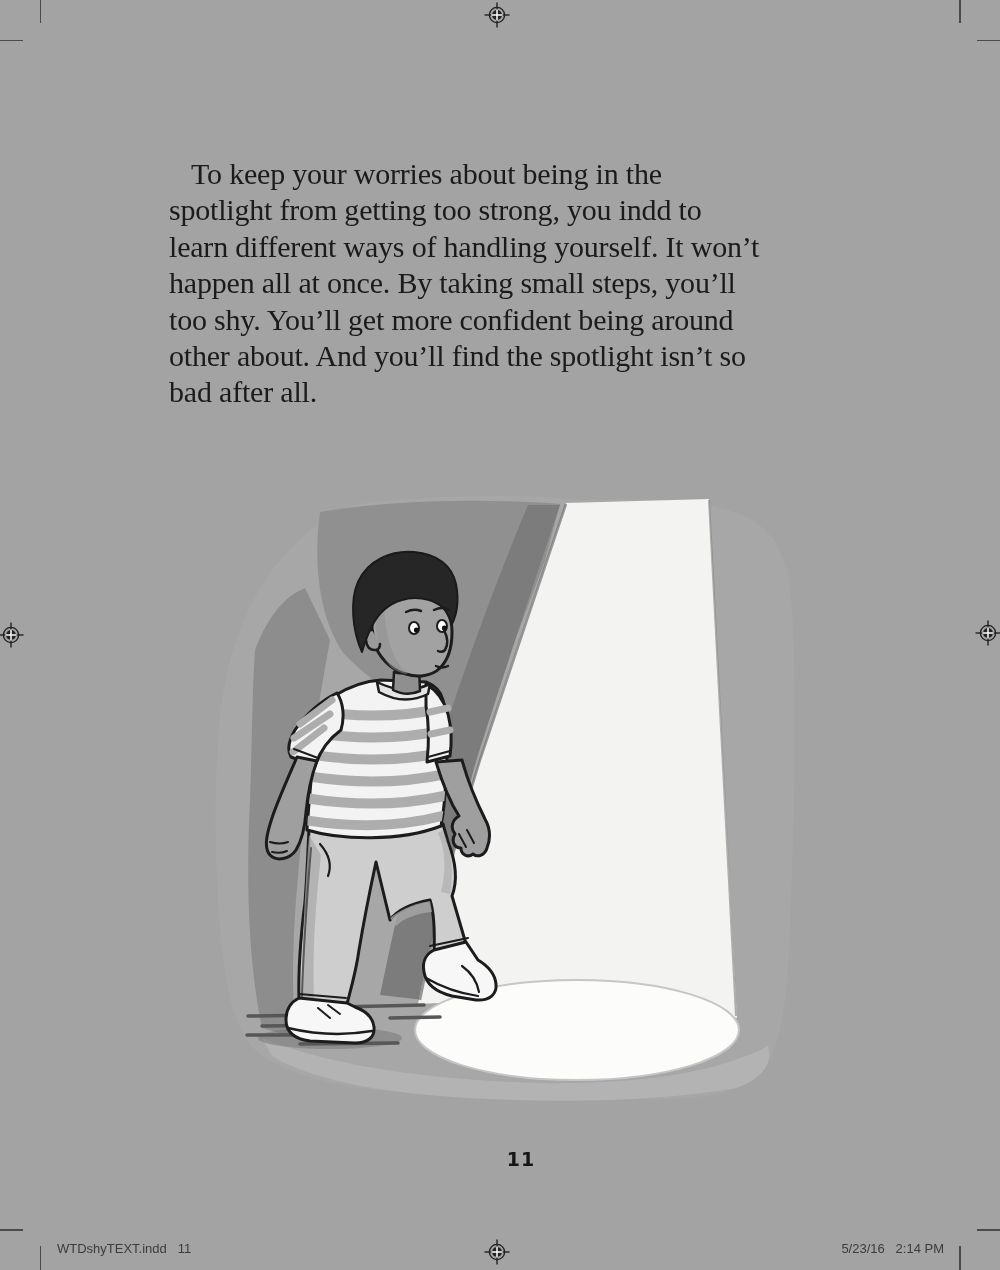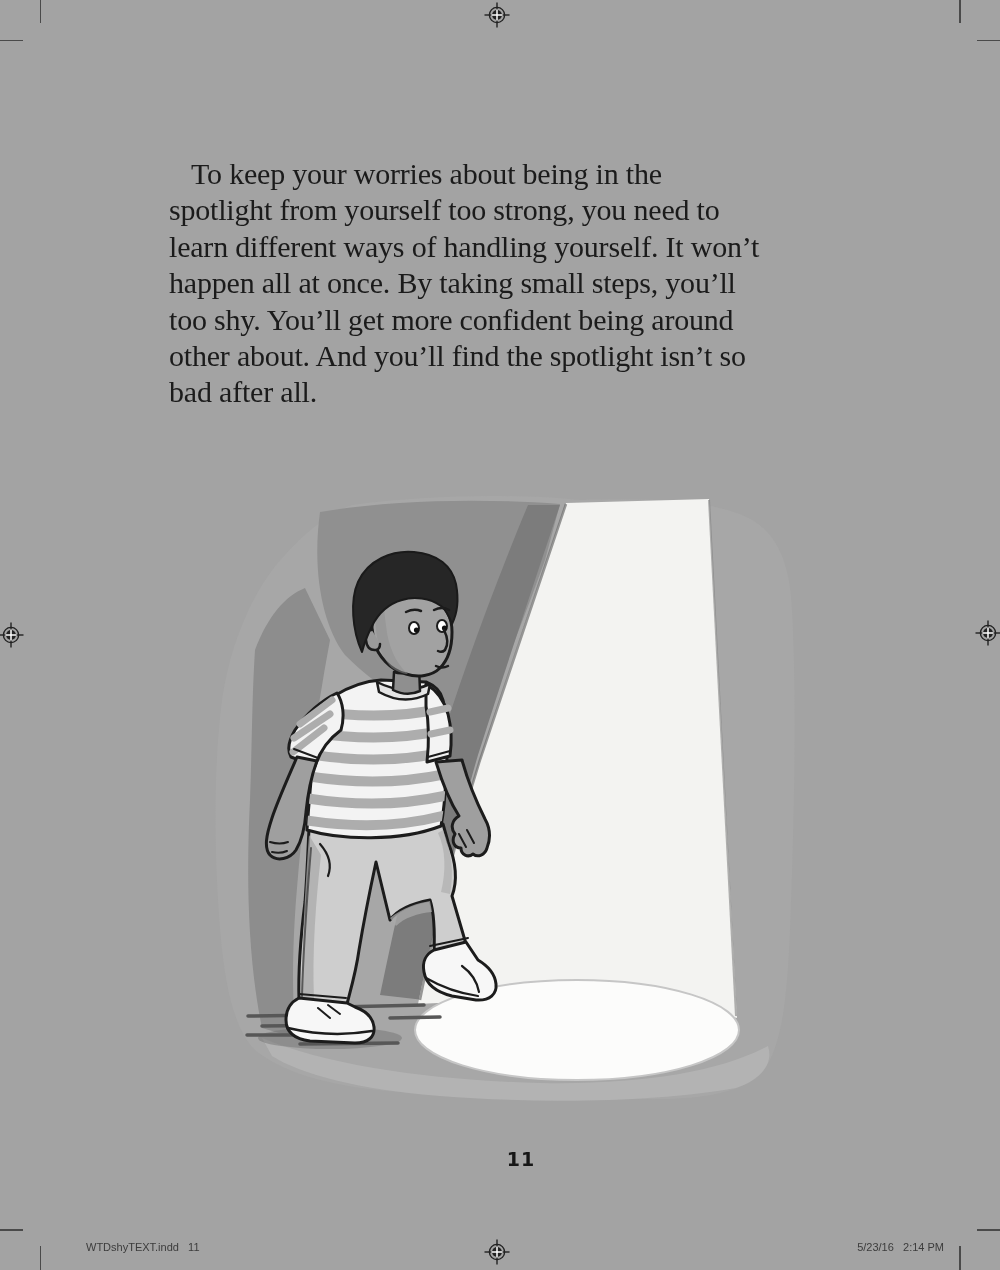--- a/index.html
+++ b/index.html
@@ -27,21 +27,21 @@
   .text-block .ln{white-space:pre;}
   .text-block .ln.first{text-indent:22px;}
   
   .illo{position:absolute;left:205px;top:488px;width:595px;height:617px;}
   
   .pageno{position:absolute;left:489px;top:1148px;width:64px;text-align:center;
           font-family:"DejaVu Sans", sans-serif;font-weight:700;font-size:19px;color:#161616;
           letter-spacing:1px;}
   
   .slug{position:absolute;top:1241px;font-family:"Liberation Sans", sans-serif;
-        font-size:11px;color:#3c3c3c;white-space:pre;margin-left:29px;}
+        font-size:13px;color:#3c3c3c;white-space:pre;}
   .slug-left{left:57px;}
   .slug-right{right:56px;}
 </style>
 </head>
 <body>
 
 <div class="page">
 
   <div class="cm cm-tl-v"></div>
   <div class="cm cm-tl-h"></div>
@@ -70,21 +70,21 @@
     </svg>
   <svg class="reg reg-right">
       <use href="#regmark-sym"></use>
     </svg>
   <svg class="reg reg-bottom">
       <use href="#regmark-sym"></use>
     </svg>
 
   <main class="text-block">
     <div class="ln first">To keep your worries about being in the</div>
-    <div class="ln">spotlight from yourself too strong, you need to</div>
+    <div class="ln">spotlight from getting too strong, you indd to</div>
     <div class="ln">learn different ways of handling yourself. It won’t</div>
     <div class="ln">happen all at once. By taking small steps, you’ll</div>
     <div class="ln">too shy. You’ll get more confident being around</div>
     <div class="ln">other about. And you’ll find the spotlight isn’t so</div>
     <div class="ln">bad after all.</div>
   </main>
 
   <svg class="illo" viewBox="205 488 595 617" role="img" aria-label="Grayscale watercolor: a boy in a striped t-shirt steps cautiously out of gray shadow into a bright spotlight beam shining onto the floor">
     <g>
 

